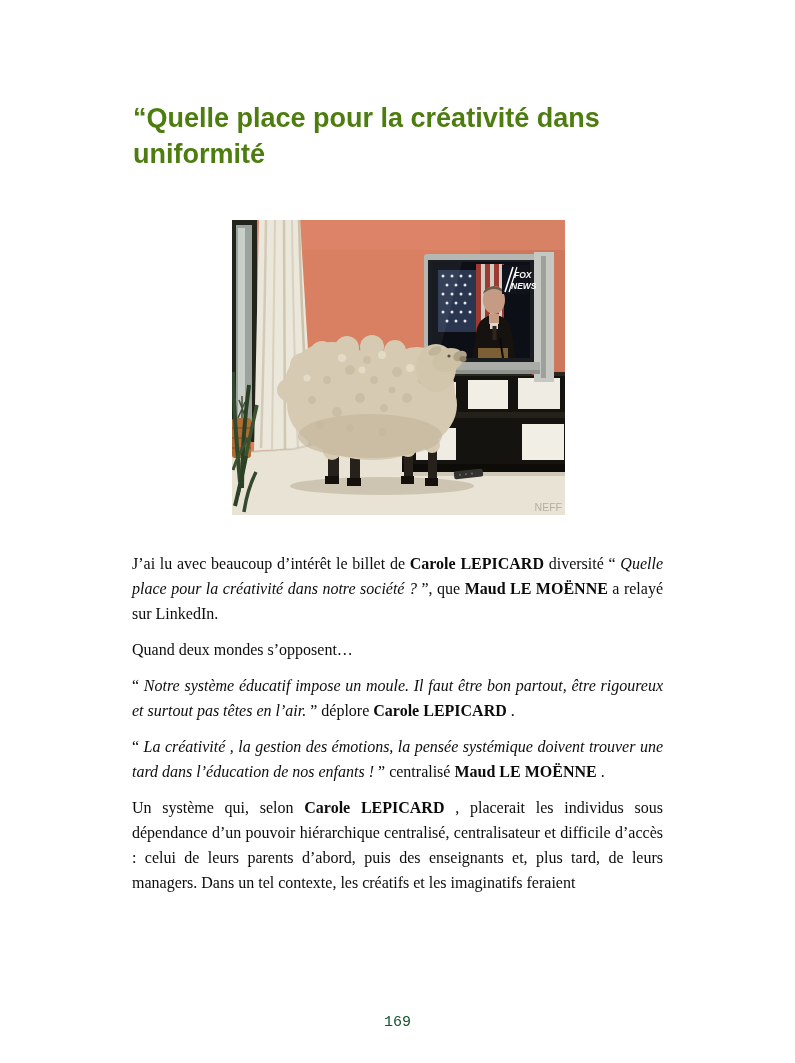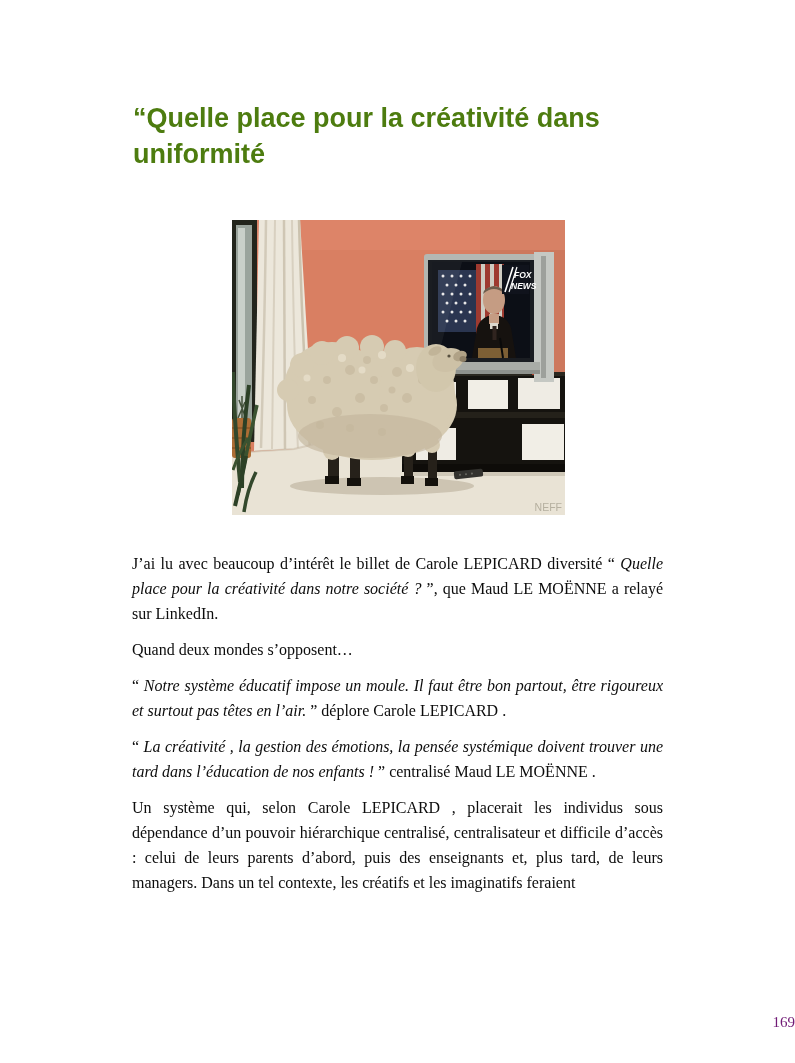--- a/index.html
+++ b/index.html
@@ -14,25 +14,25 @@
   }
   .doc-title .tl{white-space:nowrap;}
   .figure{position:absolute;left:232px;top:220px;width:333px;height:383px;}
   .figure svg{display:block;}
   .article{
     position:absolute;left:132px;top:551px;width:531px;
     font-size:16px;line-height:25px;text-align:justify;color:#0c0c0c;
   }
   .article p{margin:0 0 11px 0;}
   .hd{font-weight:400;}
-  .b{font-weight:400;}
+  .b{font-weight:700;}
   .i{font-style:italic;}
   .page-number{
-    position:absolute;left:0;top:1014px;width:795px;text-align:right;
-    font-size:15px;color:#701a75;font-family:Liberation Serif, serif;
+    position:absolute;left:0;top:1014px;width:795px;text-align:center;
+    font-size:15px;color:#14532d;font-family:Liberation Mono, monospace;
   }
 </style>
 </head>
 <body>
 
 <div class="page">
 
   <div class="doc-title">
     <div class="tl">“Quelle place pour la créativité dans</div>
     <div class="tl">uniformité</div>

